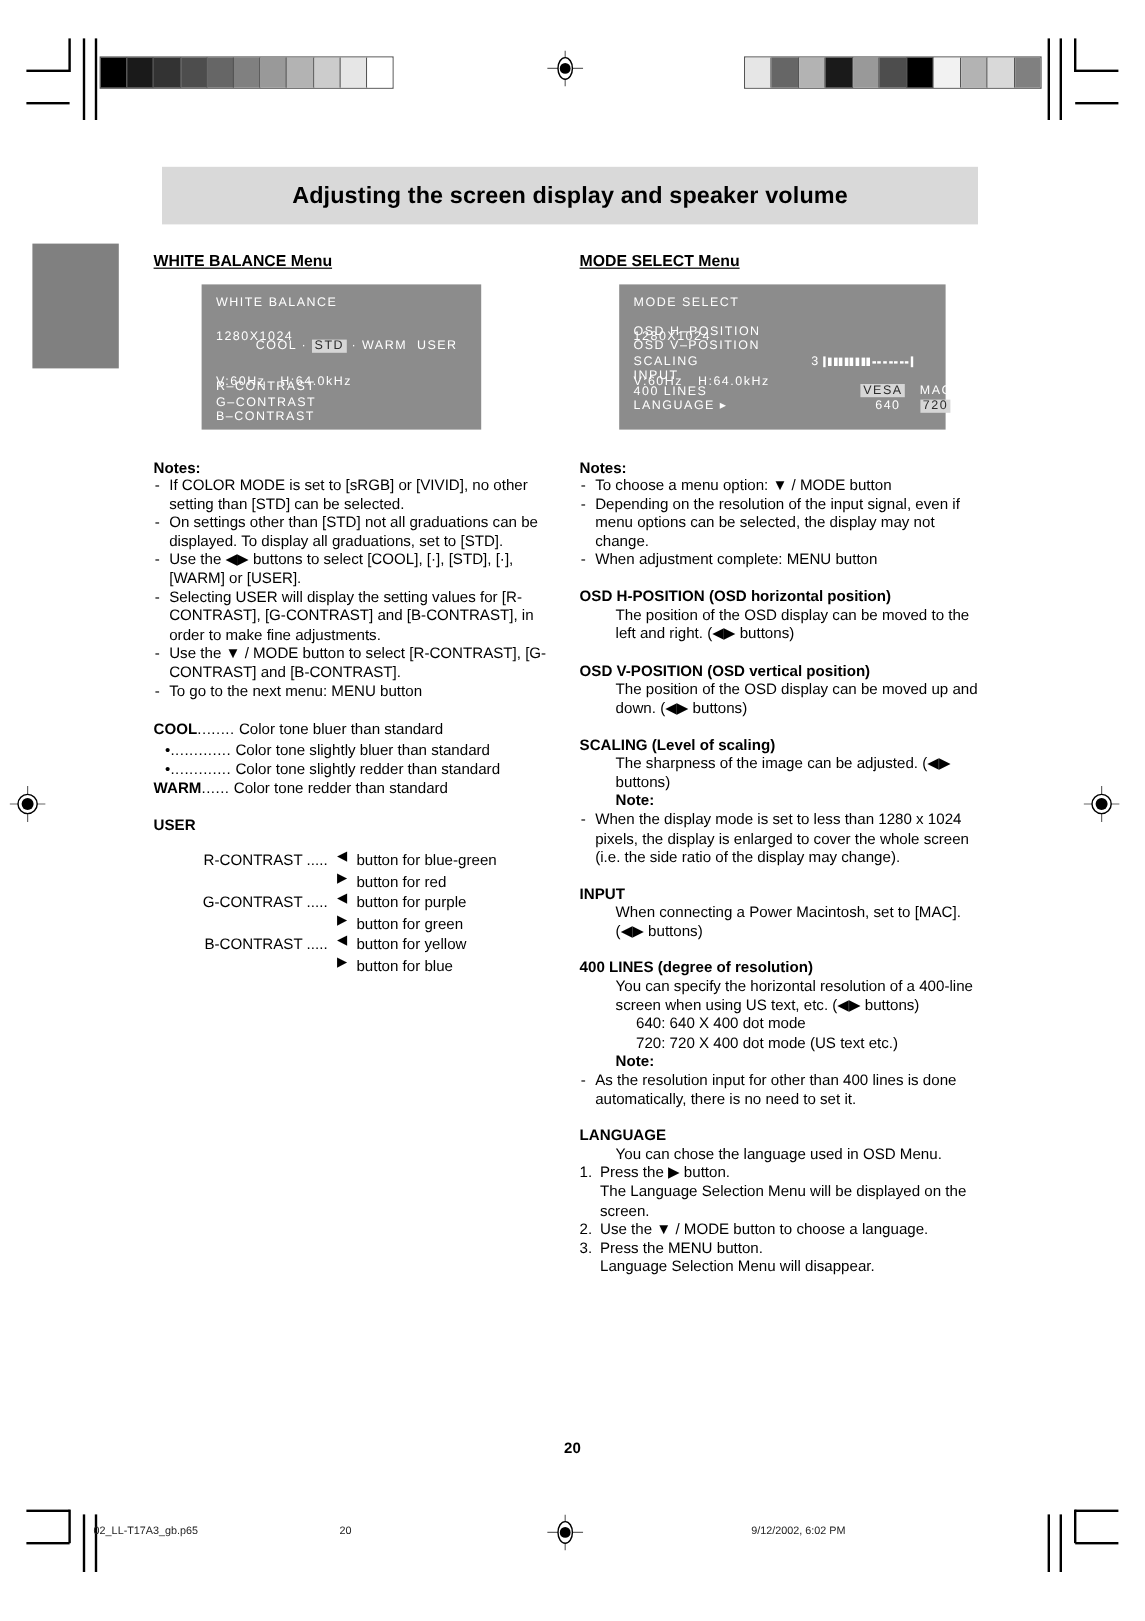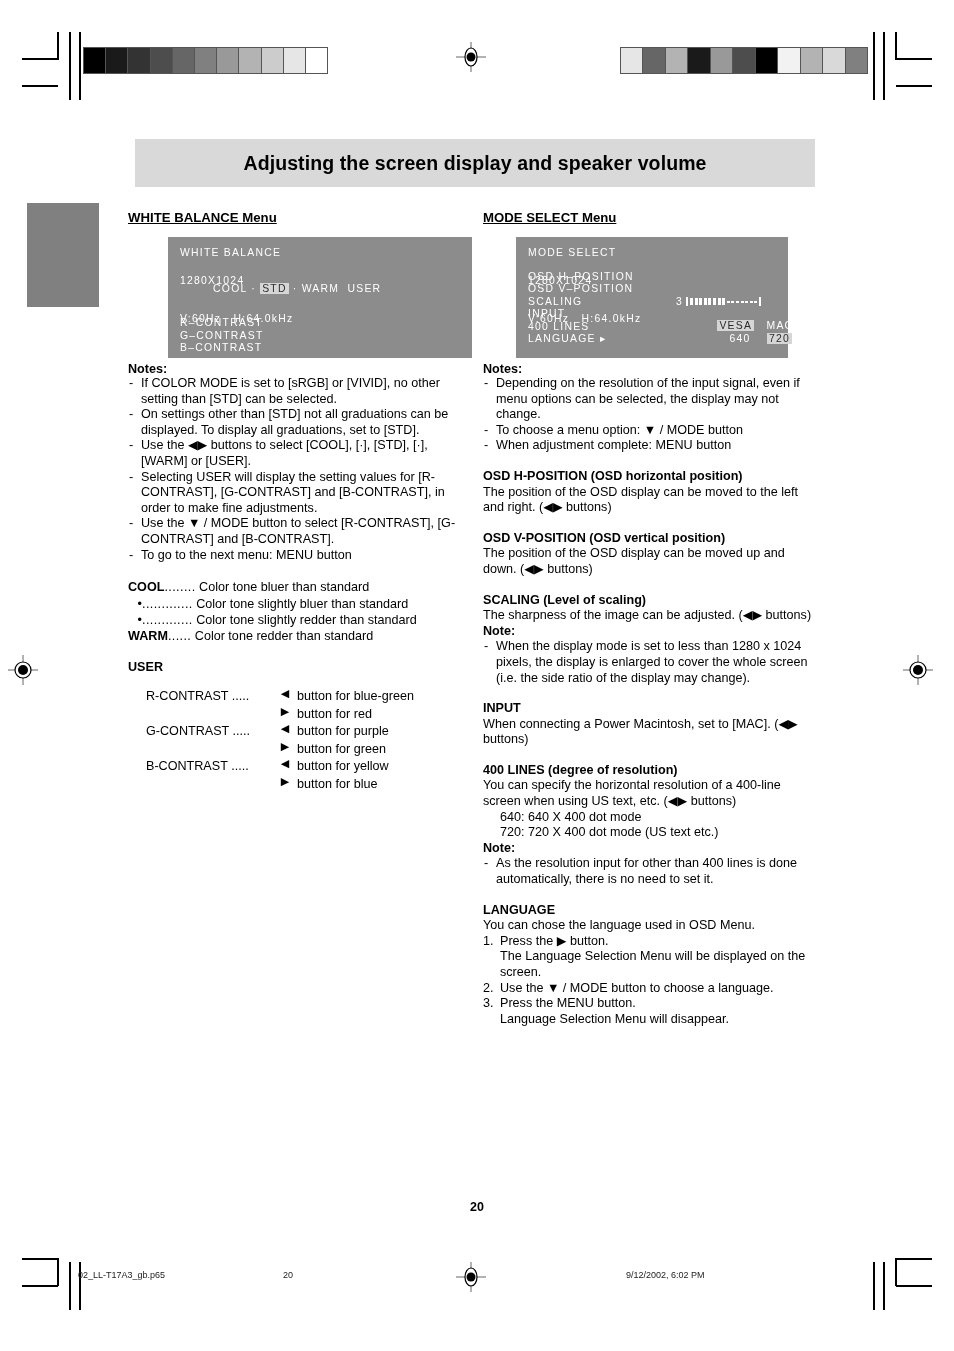--- a/index.html
+++ b/index.html
@@ -83,21 +83,21 @@
     background: #8c8c8c;
     color: #ffffff;
     font-family: "Liberation Sans", sans-serif;
     font-size: 10.4px;
     letter-spacing: 1.25px;
     line-height: 12.5px;
     padding: 10px 0 8px 12px;
     box-sizing: border-box;
     position: relative;
   }
-  .osd-wb { width: 304px; height: 121px; margin-left: 40px; }
+  .osd-wb { width: 233px; height: 121px; margin-left: 40px; }
   .osd-ms { width: 272px; height: 121px; margin-left: 33px; }
 
   .osd-title { margin-bottom: 11px; }
   .osd-row { white-space: pre; }
   .osd-gap { height: 9px; }
   .osd-footer {
     position: absolute;
     left: 12px;
     bottom: 8px;
     line-height: 12.5px;
@@ -126,23 +126,24 @@
   }
   .ms-lines-row {
     position: absolute; left: 160px; top: 50px;
     white-space: pre;
   }
 
   
   .body-text {
     font-size: 12.6px;
     line-height: 15.6px;
+    margin-left: 30px;
   }
   .bold { font-weight: bold; }
-  .notes-label { font-weight: bold; font-size: 12.6px; margin-top: 4px; }
+  .notes-label { font-weight: bold; font-size: 12.6px; margin-top: 25px; }
 
   ul.dashlist { list-style: none; margin: 0; padding: 0; }
   ul.dashlist > li {
     position: relative;
     padding-left: 13px;
     margin: 0 0 0 0;
     font-size: 12.6px;
     line-height: 15.6px;
   }
   ul.dashlist > li::before {
@@ -178,21 +179,21 @@
   
   .deflist { margin-top: 16px; }
   .defrow { font-size: 12.6px; line-height: 16.4px; white-space: nowrap; }
   .defterm { font-weight: bold; }
   .defdots { letter-spacing: 0.4px; }
   .bulletdot { display: inline-block; width: 14px; text-align: right; }
 
   
   .usertbl { margin-top: 13px; }
   .userrow { font-size: 12.6px; line-height: 17.5px; display: flex; }
-  .userrow .lbl { width: 145px; padding-left: 18px; box-sizing: border-box; white-space: nowrap; }
+  .userrow .lbl { width: 145px; padding-left: 18px; box-sizing: border-box; white-space: nowrap; text-align: right; }
   .userrow .arw { width: 24px; text-align: center; }
   .userrow .dsc { white-space: nowrap; }
 
   .arrow { font-size: 11px; line-height: 1; }
 
   
   .pagenum {
     position: absolute;
     left: 0; right: 0;
     top: 1200px;
@@ -432,22 +433,22 @@
       </div>
 
       <div class="osd-footer">
         <div>1280X1024</div>
         <div>V:60Hz   H:64.0kHz</div>
       </div>
     </div>
 
     <div class="notes-label">Notes:</div>
     <ul class="dashlist">
+      <li>To choose a menu option: ▼ / MODE button</li>
       <li>Depending on the resolution of the input signal, even if menu options can be selected, the display may not change.</li>
-      <li>To choose a menu option: ▼ / MODE button</li>
       <li>When adjustment complete: MENU button</li>
     </ul>
 
     <div class="subhead">OSD H-POSITION (OSD horizontal position)</div>
     <div class="body-text">The position of the OSD display can be moved to the left and right. (◀▶ buttons)</div>
 
     <div class="subhead">OSD V-POSITION (OSD vertical position)</div>
     <div class="body-text">The position of the OSD display can be moved up and down. (◀▶ buttons)</div>
 
     <div class="subhead">SCALING (Level of scaling)</div>

